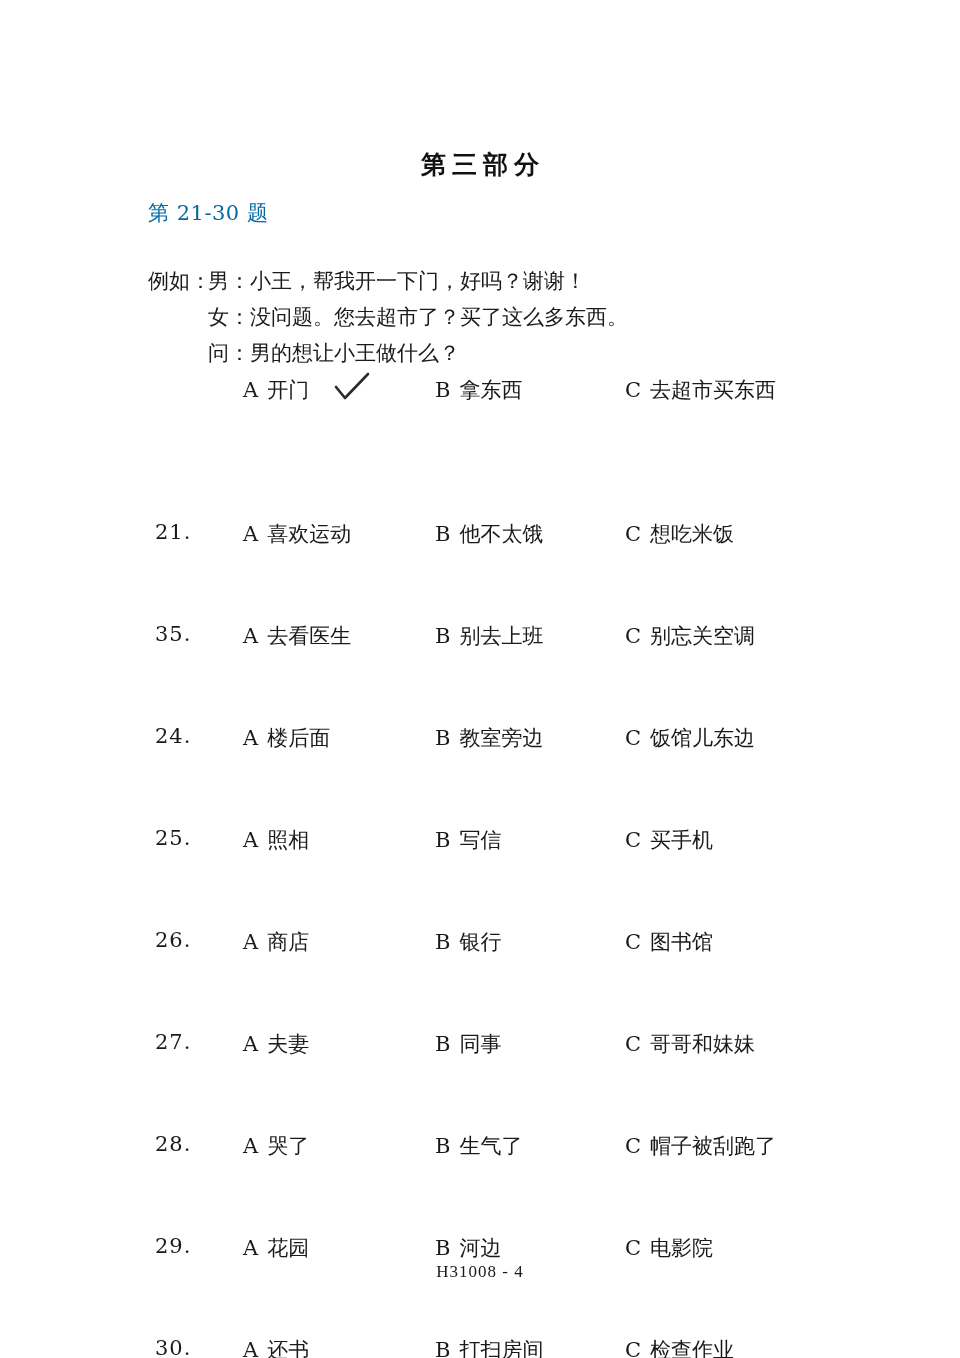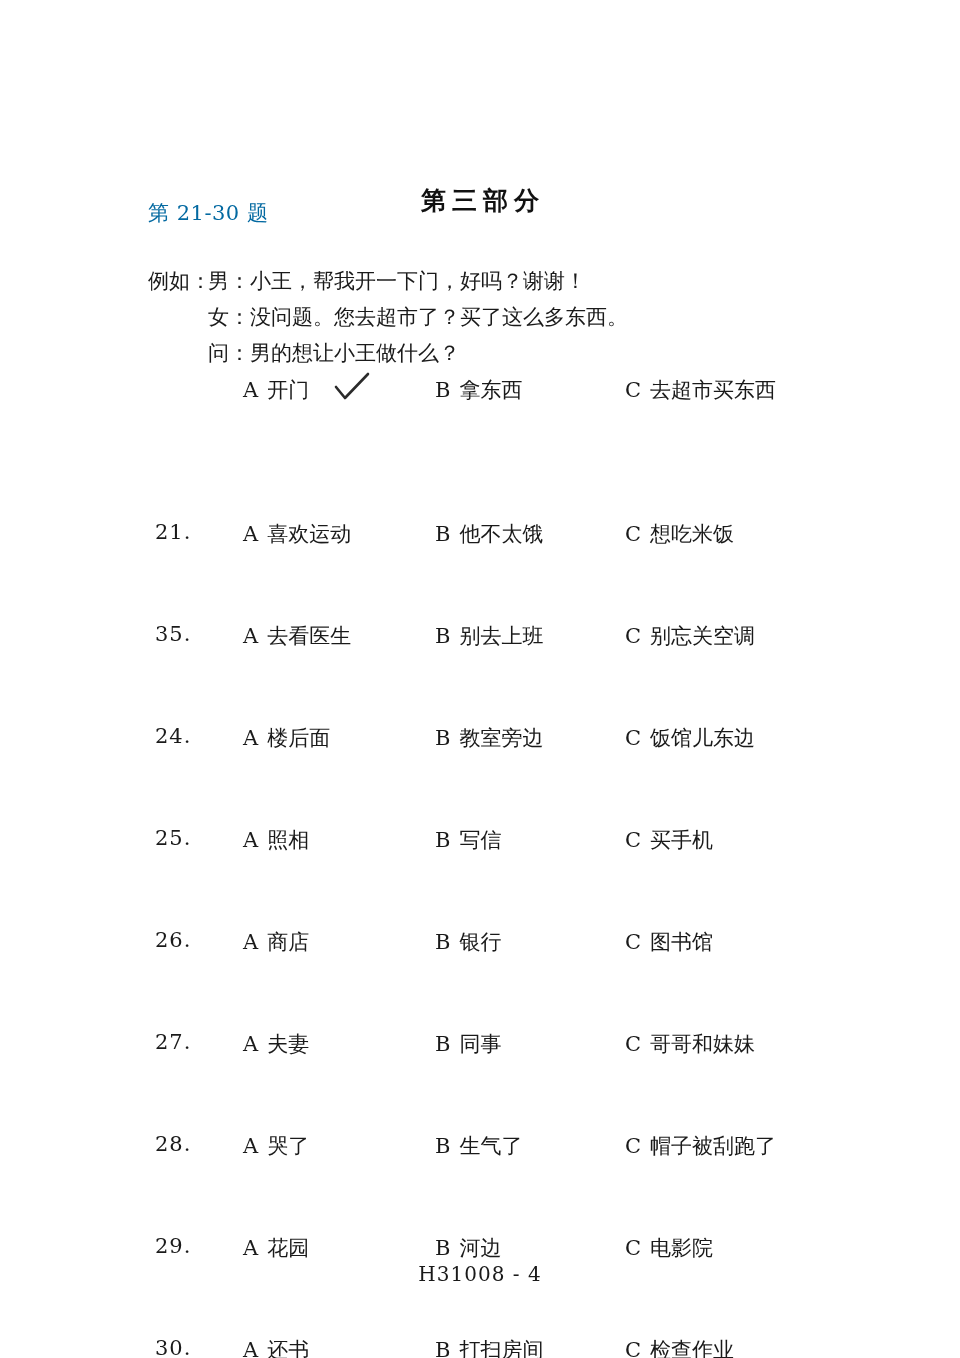--- a/index.html
+++ b/index.html
@@ -22,21 +22,20 @@
     position: absolute;
     left: 0;
     right: 0;
     top: 148px;
     text-align: center;
     font-size: 25px;
     font-weight: bold;
     letter-spacing: 6px;
     text-indent: 6px;
     color: #111111;
-    margin-top: 36px;
   }
 
   
   .range-line {
     position: absolute;
     left: 148px;
     top: 199px;
     font-size: 21px;
     letter-spacing: 0.5px;
     color: #0369a1;
@@ -143,23 +142,24 @@
     top: 0;
   }
 
   
   .footer {
     position: absolute;
     left: 0;
     right: 0;
     top: 1262px;
     text-align: center;
-    font-size: 20px;
+    font-size: 17px;
     letter-spacing: 1px;
     color: #1a1a1a;
+    font-family: Liberation Serif, serif;
   }
 </style>
 </head>
 <body>
 
 <div class="page">
 
   <div class="part-title">第三部分</div>
 
   <div class="range-line">第 21-30 题</div>

